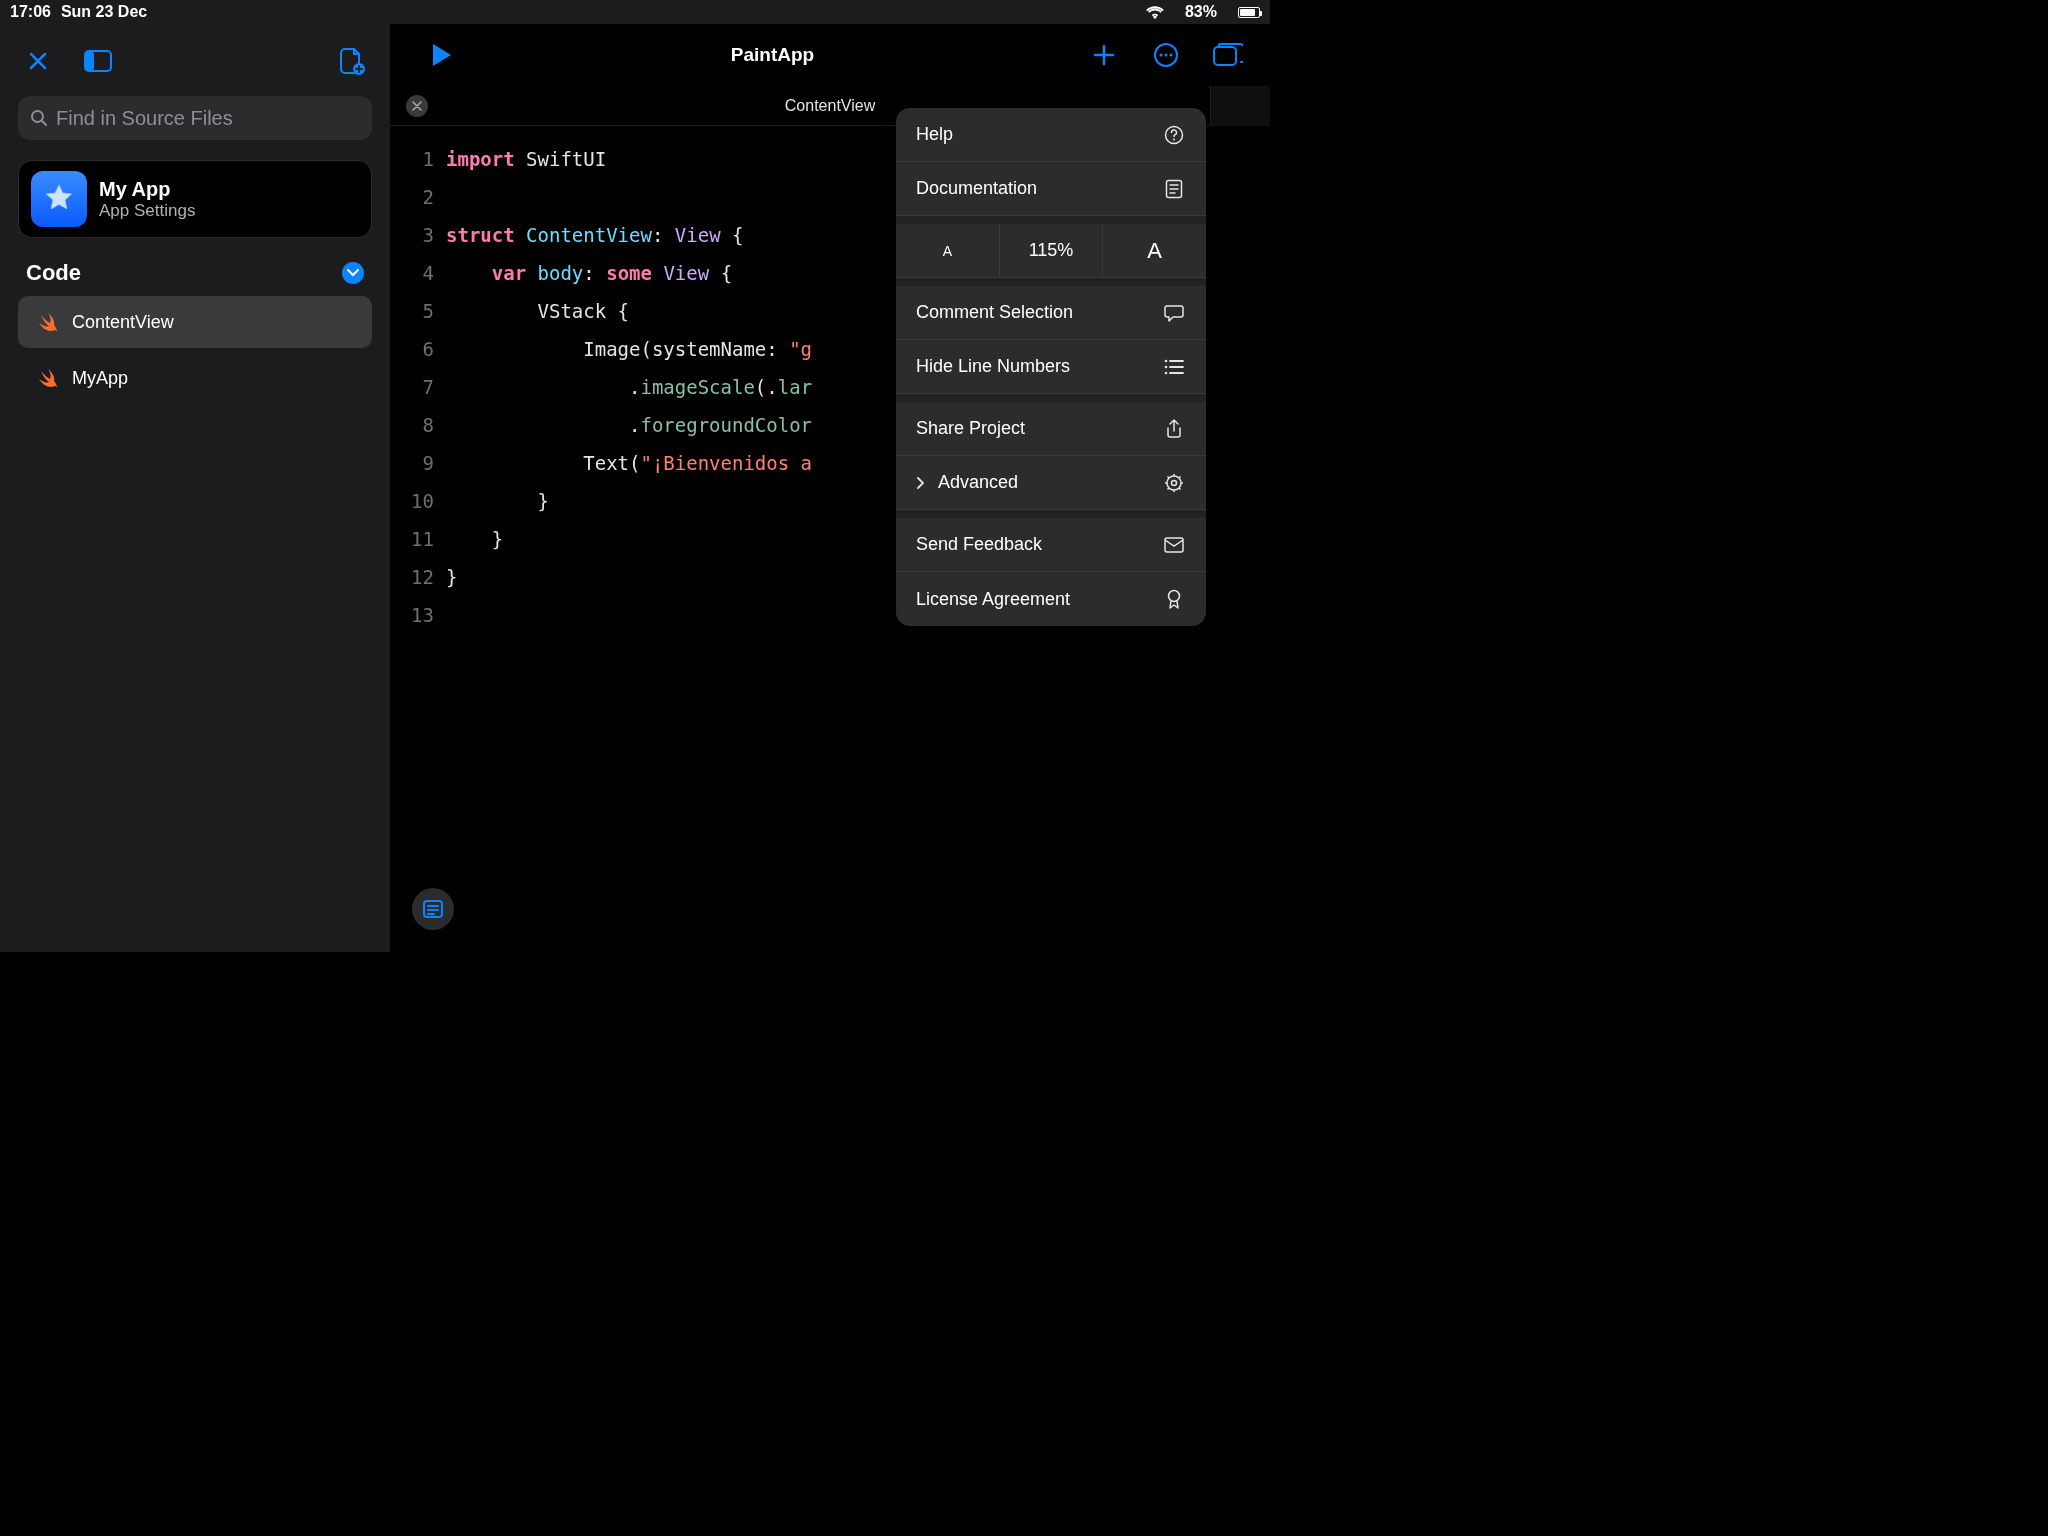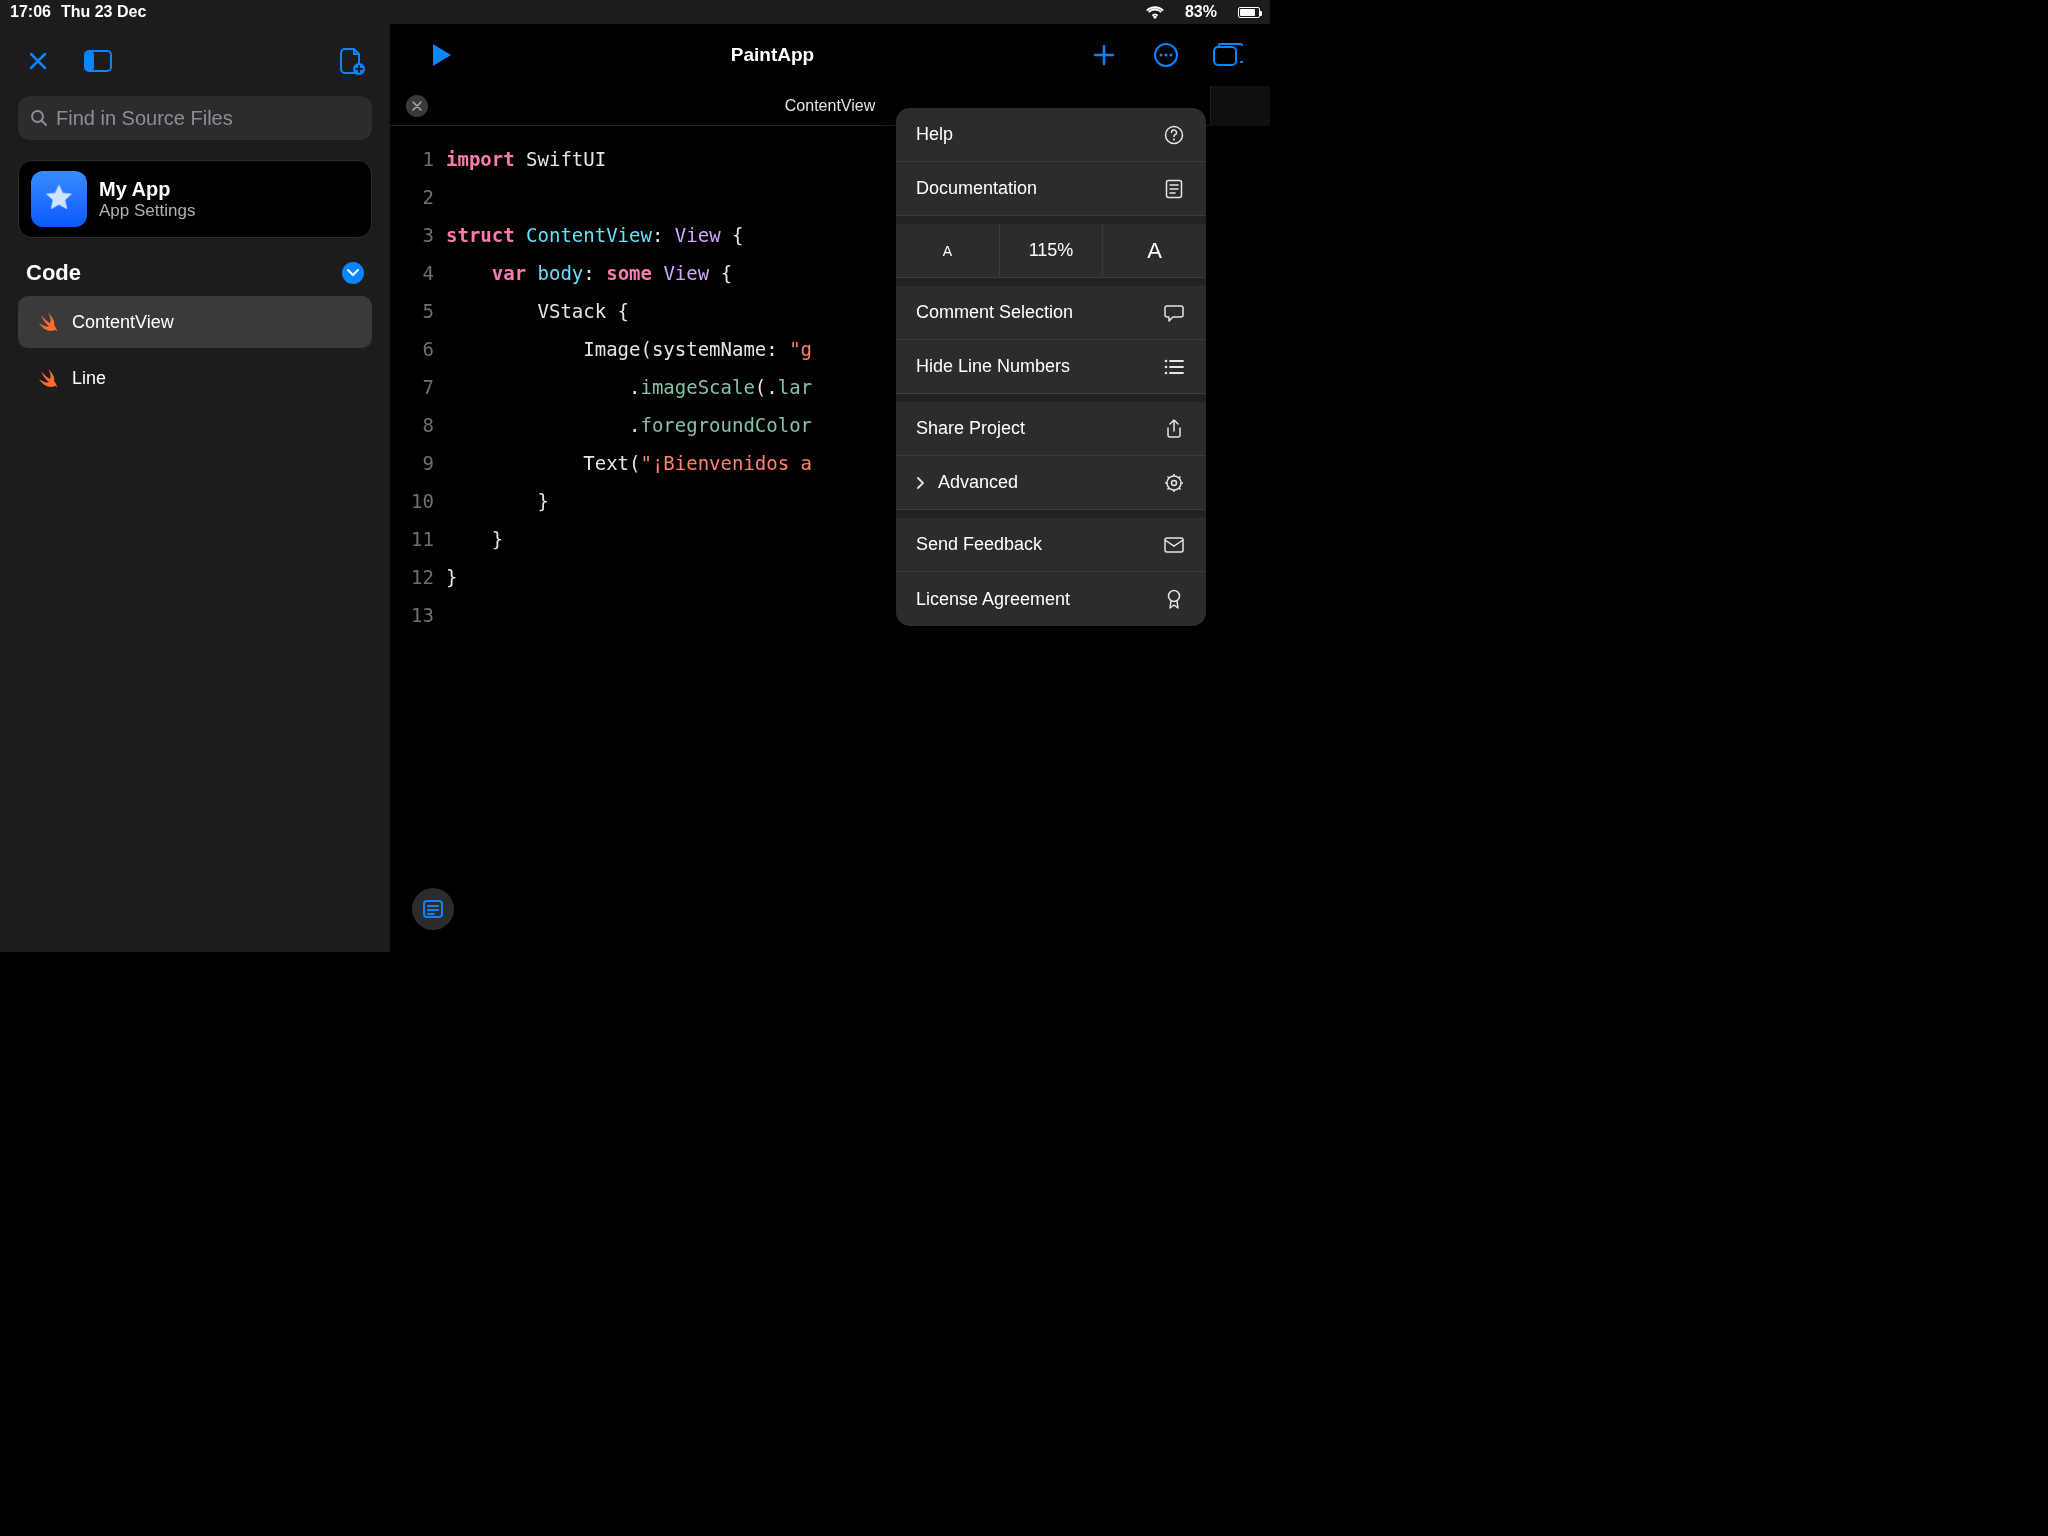--- a/index.html
+++ b/index.html
@@ -85,21 +85,21 @@
 .row-icon{width:24px;display:flex;align-items:center;justify-content:center;color:#e5e5e7;}
 .thick-sep{height:8px;background:#222224;}
 svg{display:block;}
 </style>
 </head>
 <body>
 
 <div class="status-bar">
   <div class="left">
     <span>17:06</span>
-    <span>Thu 23 Dec</span>
+    <span>Sun 23 Dec</span>
   </div>
   <div class="right">
     <span class="wifi">
       <svg width="18" height="13" viewBox="0 0 18 13">
           <path d="M9 12.5c.9 0 1.6-.7 1.6-1.6S9.9 9.3 9 9.3s-1.6.7-1.6 1.6.7 1.6 1.6 1.6zM3.5 6.8C5 5.3 6.9 4.5 9 4.5s4 .8 5.5 2.3l1.4-1.4C14 3.5 11.6 2.5 9 2.5S4 3.5 2.1 5.4l1.4 1.4zM.2 3.9C2.5 1.6 5.6.3 9 .3s6.5 1.3 8.8 3.6l-1.4 1.4C14.5 3.4 11.9 2.3 9 2.3S3.5 3.4 1.6 5.3L.2 3.9zm5.6 5.2C6.7 8.2 7.8 7.7 9 7.7s2.3.5 3.2 1.4l-1.4 1.4c-.5-.5-1.1-.8-1.8-.8s-1.3.3-1.8.8L5.8 9.1z" fill="#fff"></path>
         </svg>
     </span>
     <span>83%</span>
     <span class="battery-box">
         <span class="battery-fill" id="batt-fill" style="width: 14.94px;"></span>
@@ -175,21 +175,21 @@
           </svg>
         </span>
         <span>ContentView</span>
       </div>
       <div class="file-item">
         <span class="swift-icon">
           <svg width="24" height="24" viewBox="0 0 24 24">
             <path d="M19 15c1-3-1-8-6-12 3 4 3 8 2 10-2-1-6-4-9-8 2 5 5 9 8 11-2 1-6 0-10-3 3 5 8 8 12 8 2 0 3-1 4-1s2 1 2 2c0-2-1-5-3-7z" fill="#ff6a2e"></path>
           </svg>
         </span>
-        <span>Line</span>
+        <span>MyApp</span>
       </div>
     </div>
 </div>
 
 <div class="editor">
   <div class="editor-toolbar">
     <span class="icon-btn">
       <svg width="24" height="26" viewBox="0 0 24 26">
           <path d="M4 2l18 11L4 24V2z" fill="#0a84ff"></path>
         </svg>

